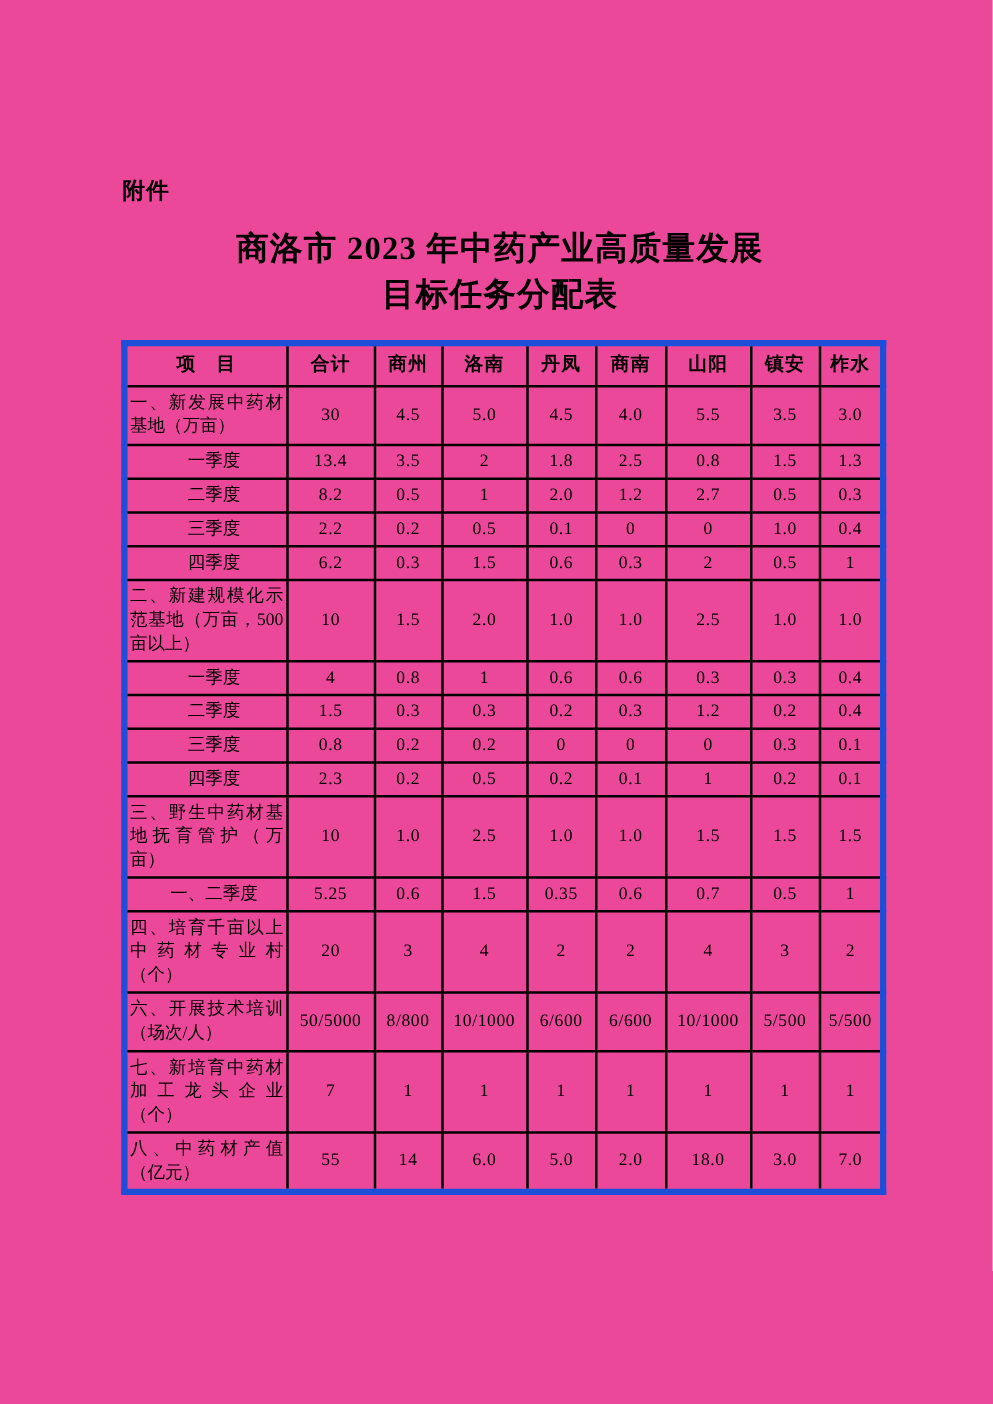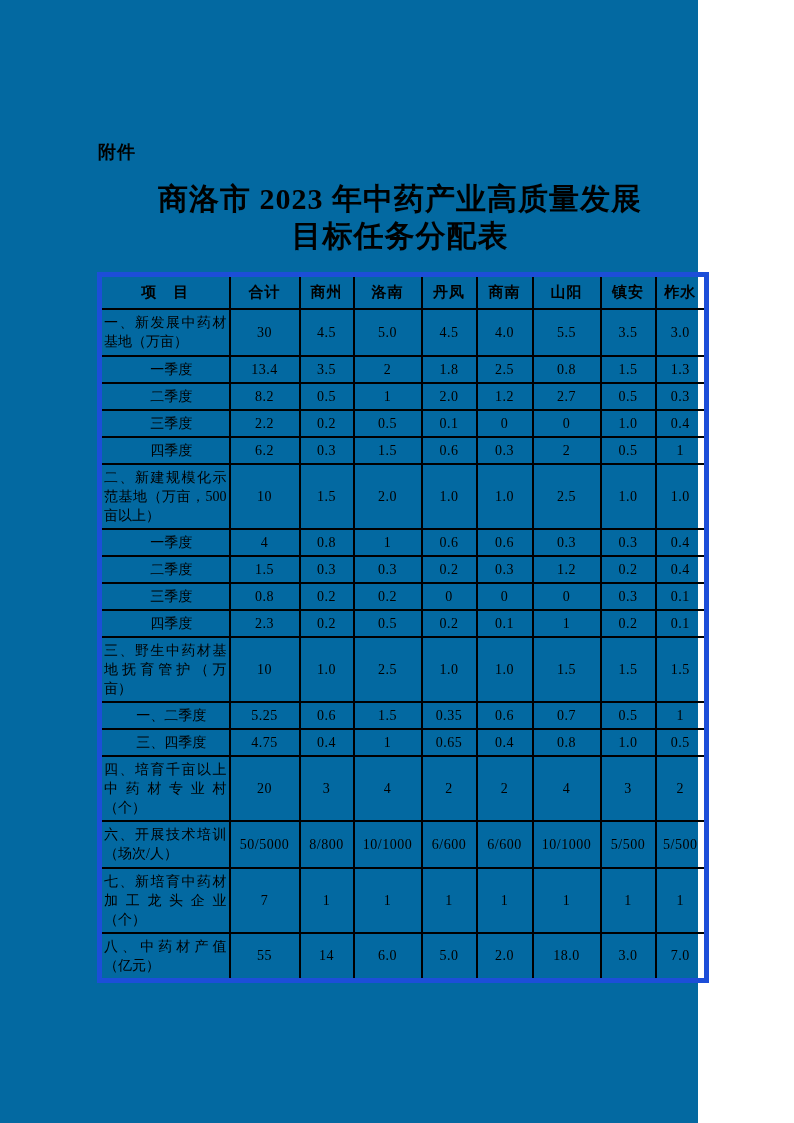--- a/index.html
+++ b/index.html
@@ -8,40 +8,40 @@
     width: 794px;
     height: 1123px;
     position: relative;
     font-family: "Liberation Serif", "DejaVu Serif", serif;
     color: #000000;
     overflow: hidden;
   }
   .page {
     position: absolute;
     left: 0; top: 0;
-    width: 698px; height: 1123px;
-    background: #0369a1;
+    width: 794px; height: 1123px;
+    background: #ec4899;
   }
   .attachment-label {
     position: absolute;
     left: 98px;
     top: 140px;
     font-family: "Liberation Sans", "DejaVu Sans", sans-serif;
     font-weight: bold;
     font-size: 18px;
     letter-spacing: 1px;
   }
   .doc-title {
     position: absolute;
     left: 97px;
     top: 180px;
     width: 606px;
     text-align: center;
     font-weight: bold;
-    font-size: 30px;
+    font-size: 26px;
     line-height: 37px;
     letter-spacing: 1px;
   }
   table.main-table {
     position: absolute;
     left: 97px;
     top: 272px;
     width: 606px;
     border-collapse: collapse;
     table-layout: fixed;
@@ -256,31 +256,20 @@
           <td class="label">一、二季度</td>
           <td class="num">5.25</td>
           <td class="num">0.6</td>
           <td class="num">1.5</td>
           <td class="num">0.35</td>
           <td class="num">0.6</td>
           <td class="num">0.7</td>
           <td class="num">0.5</td>
           <td class="num">1</td>
         </tr>
-        <tr class="sub">
-          <td class="label">三、四季度</td>
-          <td class="num">4.75</td>
-          <td class="num">0.4</td>
-          <td class="num">1</td>
-          <td class="num">0.65</td>
-          <td class="num">0.4</td>
-          <td class="num">0.8</td>
-          <td class="num">1.0</td>
-          <td class="num">0.5</td>
-        </tr>
         <tr class="section">
           <td class="label">四、培育千亩以上中药材专业村（个）</td>
           <td class="num">20</td>
           <td class="num">3</td>
           <td class="num">4</td>
           <td class="num">2</td>
           <td class="num">2</td>
           <td class="num">4</td>
           <td class="num">3</td>
           <td class="num">2</td>

